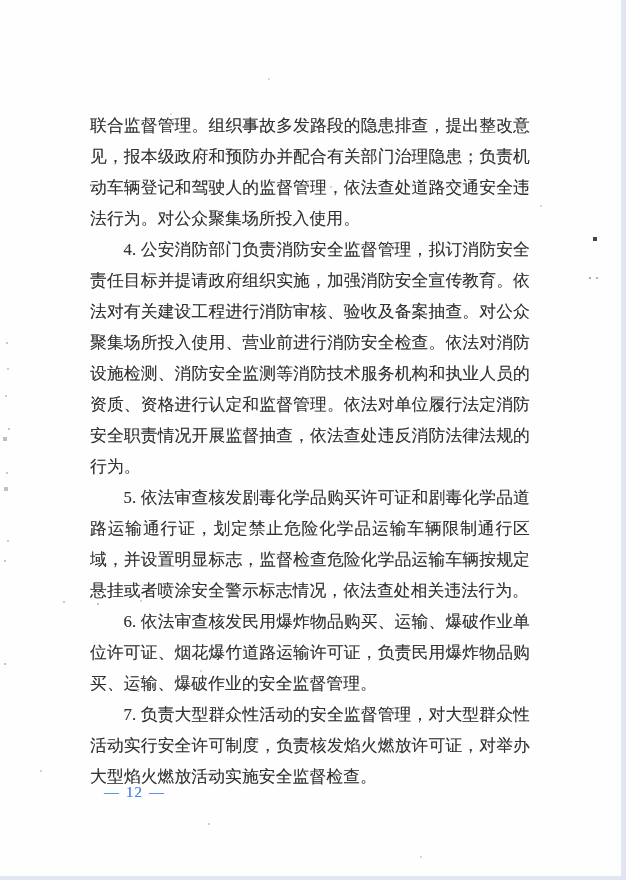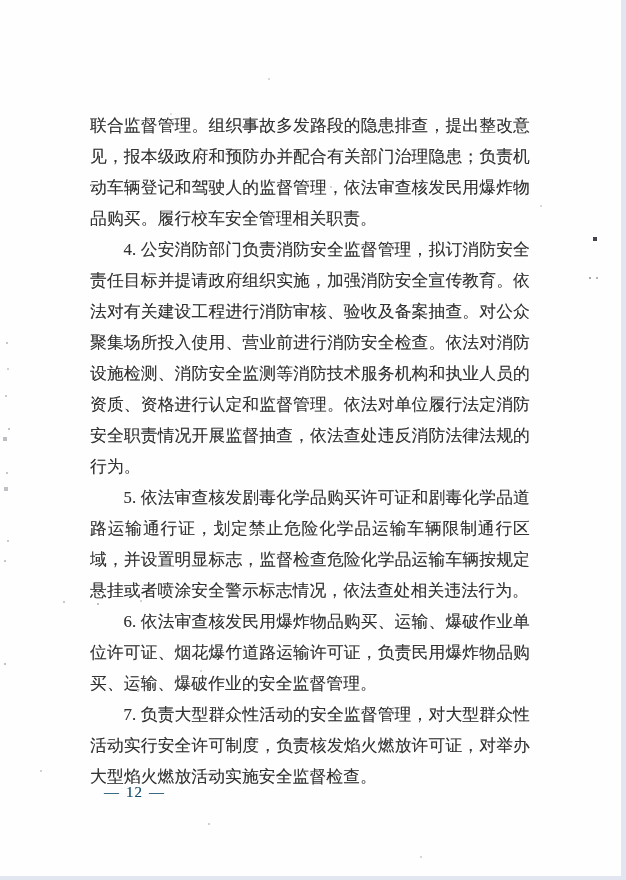--- a/index.html
+++ b/index.html
@@ -39,21 +39,21 @@
   }
   .content p.indent {
     text-indent: 2em;
   }
   
   .page-number {
     position: absolute;
     left: 98px;
     top: 784px;
     font-size: 15px;
-    color: #0c4a6e;
+    color: #3b82f6;
     letter-spacing: 1px;
     text-shadow: 0 0 0.5px rgba(60,60,60,0.4);
   }
   .page-number .dash {
     display: inline-block;
     margin: 0 6px;
   }
   
   .edge-band-right {
     position: absolute;
@@ -109,21 +109,21 @@
       420px 856px 0 0 #d6d6da;
     pointer-events: none;
   }
 </style>
 </head>
 <body>
 
 <div class="page">
 
   <div class="content">
-    <p>联合监督管理。组织事故多发路段的隐患排查，提出整改意见，报本级政府和预防办并配合有关部门治理隐患；负责机动车辆登记和驾驶人的监督管理，依法审查核发民用爆炸物品购买。履行校车安全管理相关职责。</p>
+    <p>联合监督管理。组织事故多发路段的隐患排查，提出整改意见，报本级政府和预防办并配合有关部门治理隐患；负责机动车辆登记和驾驶人的监督管理，依法查处道路交通安全违法行为。对公众聚集场所投入使用。</p>
     <p class="indent">4. 公安消防部门负责消防安全监督管理，拟订消防安全责任目标并提请政府组织实施，加强消防安全宣传教育。依法对有关建设工程进行消防审核、验收及备案抽查。对公众聚集场所投入使用、营业前进行消防安全检查。依法对消防设施检测、消防安全监测等消防技术服务机构和执业人员的资质、资格进行认定和监督管理。依法对单位履行法定消防安全职责情况开展监督抽查，依法查处违反消防法律法规的行为。</p>
     <p class="indent">5. 依法审查核发剧毒化学品购买许可证和剧毒化学品道路运输通行证，划定禁止危险化学品运输车辆限制通行区域，并设置明显标志，监督检查危险化学品运输车辆按规定悬挂或者喷涂安全警示标志情况，依法查处相关违法行为。</p>
     <p class="indent">6. 依法审查核发民用爆炸物品购买、运输、爆破作业单位许可证、烟花爆竹道路运输许可证，负责民用爆炸物品购买、运输、爆破作业的安全监督管理。</p>
     <p class="indent">7. 负责大型群众性活动的安全监督管理，对大型群众性活动实行安全许可制度，负责核发焰火燃放许可证，对举办大型焰火燃放活动实施安全监督检查。</p>
   </div>
 
   <div class="page-number">
     <span class="dash">—</span><span>12</span><span class="dash">—</span>
   </div>
 

